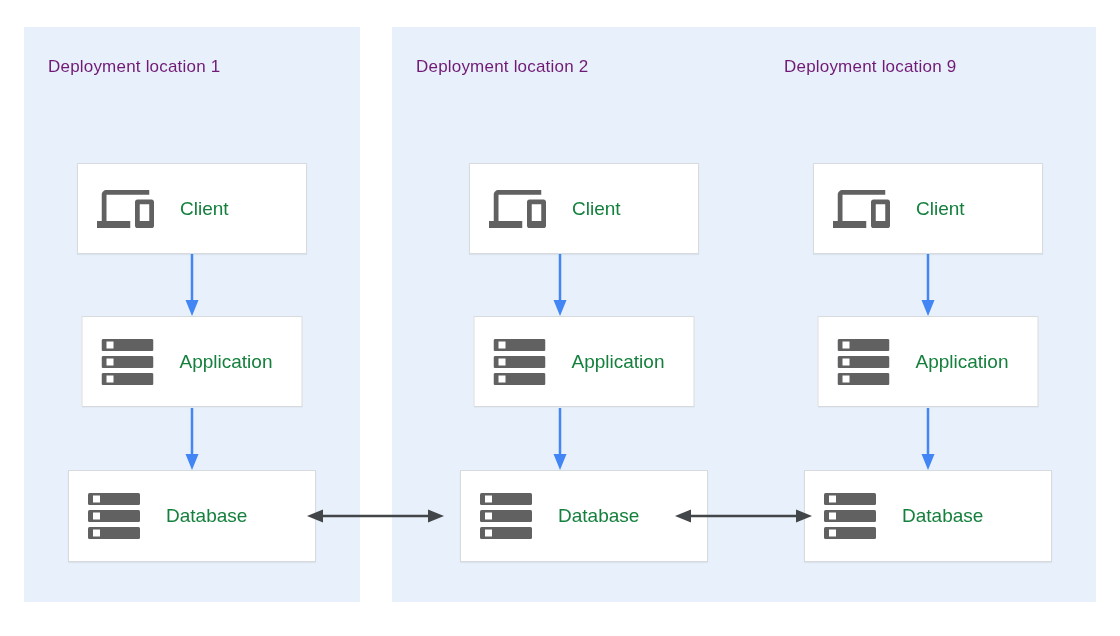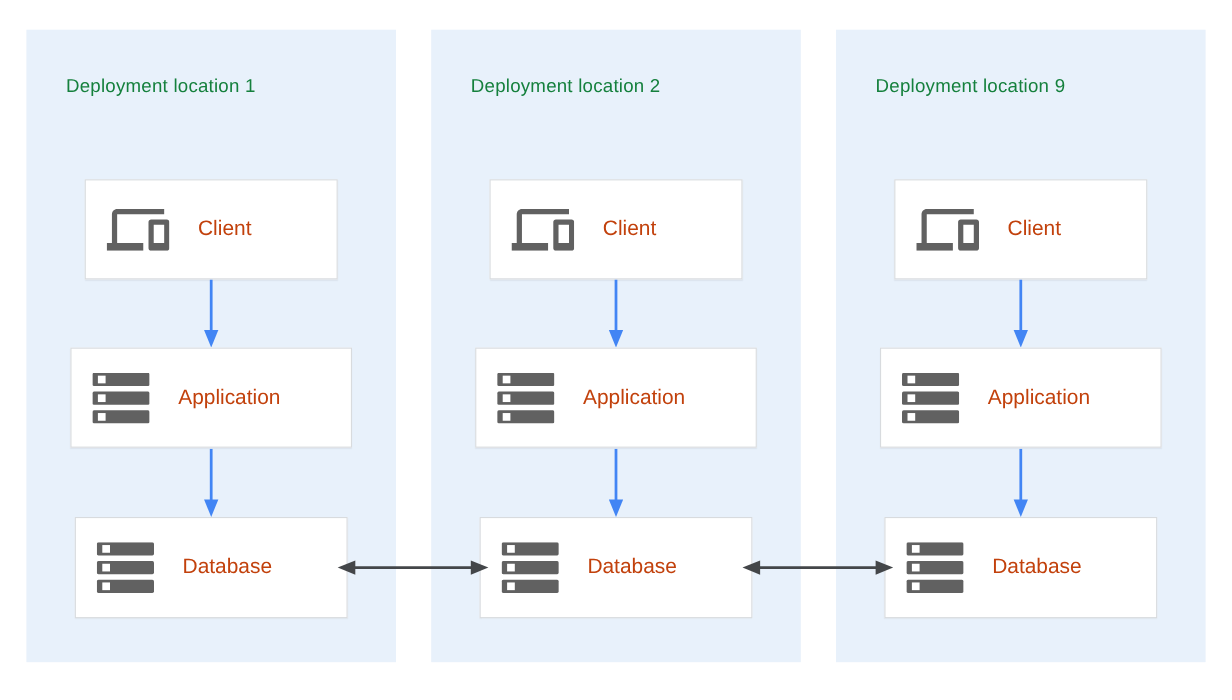--- a/index.html
+++ b/index.html
@@ -12,51 +12,51 @@
     font-family: "Liberation Sans", sans-serif;
   }
   .panel {
     position: absolute;
     top: 27px;
     width: 336px;
     height: 575px;
     background: #E8F1FB;
   }
   .panel-1 { left: 24px; }
-  .panel-2 { left: 392px; }
+  .panel-2 { left: 392px; padding-left: 48px; }
   .panel-3 { left: 760px; }
   .panel-title {
     position: absolute;
     left: 24px;
     top: 30px;
-    margin: 12px;
+    margin: 0;
     font-size: 17px;
     font-weight: 400;
     letter-spacing: 0.2px;
-    color: #15803d;
+    color: #701a75;
   }
   .node {
     position: absolute;
     left: 50%;
     transform: translateX(-50%);
     background: #ffffff;
     border: 1px solid #D8DBDE;
     box-shadow: 0 1px 1px rgba(0,0,0,0.06);
     box-sizing: border-box;
     display: flex;
     align-items: center;
     padding-left: 19px;
     gap: 26px;
   }
   .node-client      { top: 136px; width: 230px; height: 91px; }
-  .node-application { top: 289px; width: 256px; height: 91px; }
+  .node-application { top: 289px; width: 221px; height: 91px; }
   .node-database    { top: 443px; width: 248px; height: 92px; }
   .node-label {
     font-size: 19px;
-    color: #c2410c;
+    color: #15803d;
     white-space: nowrap;
   }
   .icon { display: flex; align-items: center; }
   .varrow {
     position: absolute;
     left: 160px; 
     width: 16px;
     height: 62px;
   }
   .varrow-1 { top: 227px; }

